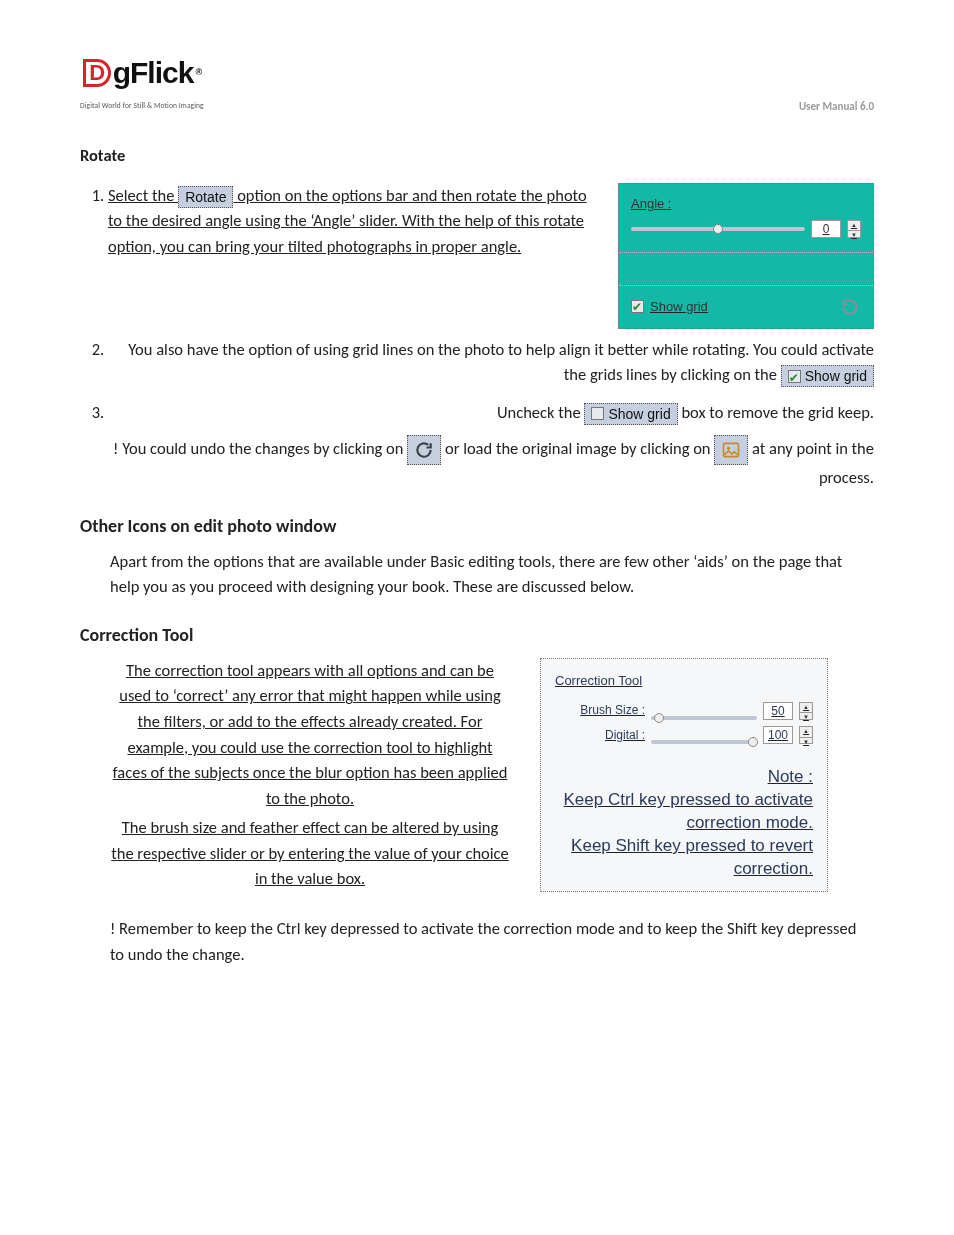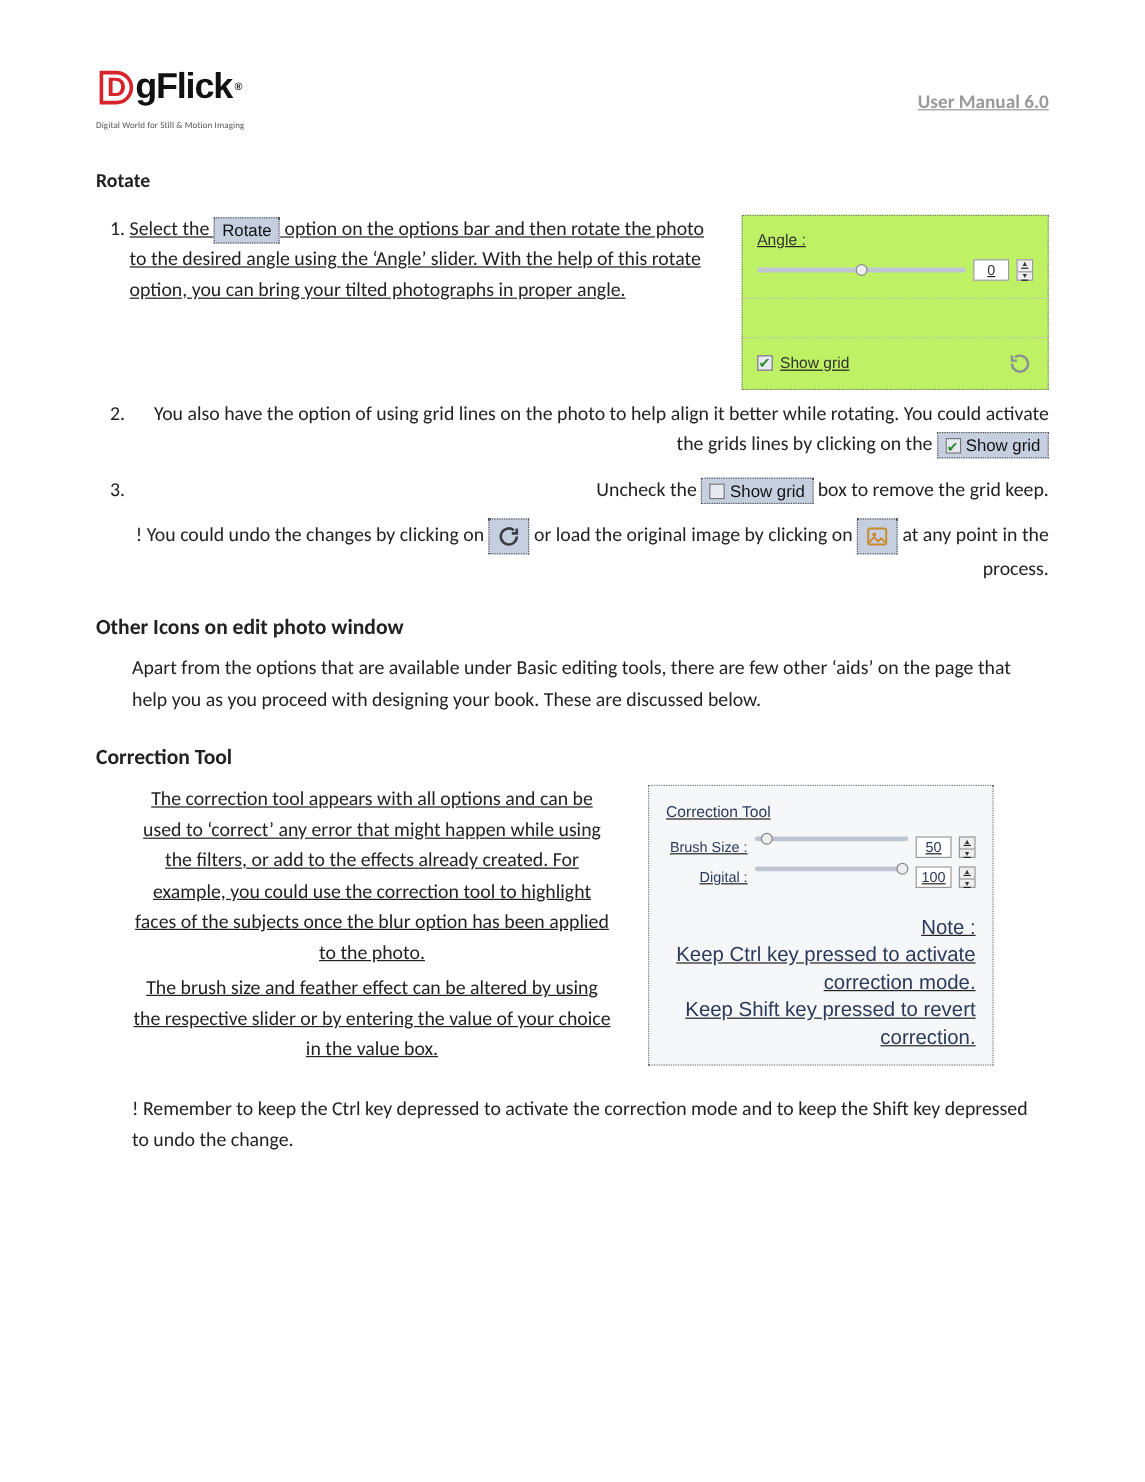--- a/index.html
+++ b/index.html
@@ -26,21 +26,21 @@
   }
   .logo-d {
     display: inline-flex; align-items: center; justify-content: center;
     width: 28px; height: 28px;
     border: 3px solid #d8232a; color: #d8232a;
     margin-right: 2px; font-weight: 900; font-size: 22px;
     border-top-right-radius: 14px; border-bottom-right-radius: 14px;
   }
   .logo-reg { font-size: 9px; vertical-align: super; margin-left: 2px; }
   .logo-tag { font-size: 7.5px; color: #555; margin-top: 3px; letter-spacing: 0.1px; }
-  .manual-title { color: #9a9a9a; font-weight: 700; font-size: 16px; margin-top: 24px; text-decoration: underline; }
+  .manual-title { color: #9a9a9a; font-weight: 700; font-size: 11px; margin-top: 48px; }
 
   .section-heading { font-weight: 700; margin: 6px 0 14px 0; font-size: 16.5px; }
   .subhead { font-weight: 700; margin: 22px 0 8px 0; font-size: 18px; }
 
   ol { list-style: decimal; padding-left: 28px; }
   li { margin-bottom: 12px; }
 
   .row-split { display: flex; gap: 30px; align-items: flex-start; text-decoration: underline; }
   .col-text { flex: 1 1 auto; }
   .col-panel { flex: 0 0 auto; }
@@ -60,21 +60,21 @@
     font-size: 12px; color: #2b8a2b;
   }
   .icon-chip {
     display: inline-flex; align-items: center; justify-content: center;
     width: 34px; height: 30px; border: 1px dotted #555;
     background: #c6cfe0; vertical-align: middle;
   }
 
   
   .angle-panel {
-    width: 256px; border: 1px dotted #777; background: #bef264;
+    width: 256px; border: 1px dotted #777; background: #14b8a6;
     font-family: Arial, sans-serif; font-size: 13px; color: #333;
   }
   .angle-block { padding: 10px 12px 14px 12px; }
   .angle-row1 { margin-bottom: 6px; }
   .angle-row2 { display: flex; align-items: center; gap: 6px; }
   .slider-track {
     flex: 1 1 auto; height: 4px; background: #bfc6d3;
     border-radius: 2px; position: relative;
   }
   .slider-thumb {
@@ -103,22 +103,23 @@
   }
 
   
   .corr-panel {
     width: 288px; border: 1px dotted #777; background: #f6f7f9;
     padding: 12px 14px 10px 14px;
     font-family: Arial, sans-serif; font-size: 12px; color: #2b3a5a;
   }
   .corr-title { font-size: 13px; color: #2b3a5a; margin-bottom: 10px; }
   .corr-row {
-    display: flex; align-items: flex-start; gap: 6px; margin-bottom: 6px;
+    display: flex; align-items: flex-end; gap: 6px; margin-bottom: 6px;
     justify-content: flex-end;
+    margin-left: 22px;
   }
   .corr-label { width: 68px; text-align: right; color: #2b3a5a; }
   .corr-slider { flex: 1 1 auto; }
   .corr-note { margin-top: 22px; font-size: 17px; color: #2b3a5a; line-height: 1.35; text-align: right; }
 
   .para { margin-bottom: 4px; text-align: center; }
   .para-block { margin: 4px 0 6px 30px; }
   .note-line { margin-top: 10px; }
   .after-list { margin-top: 8px; text-align: right; }
 

